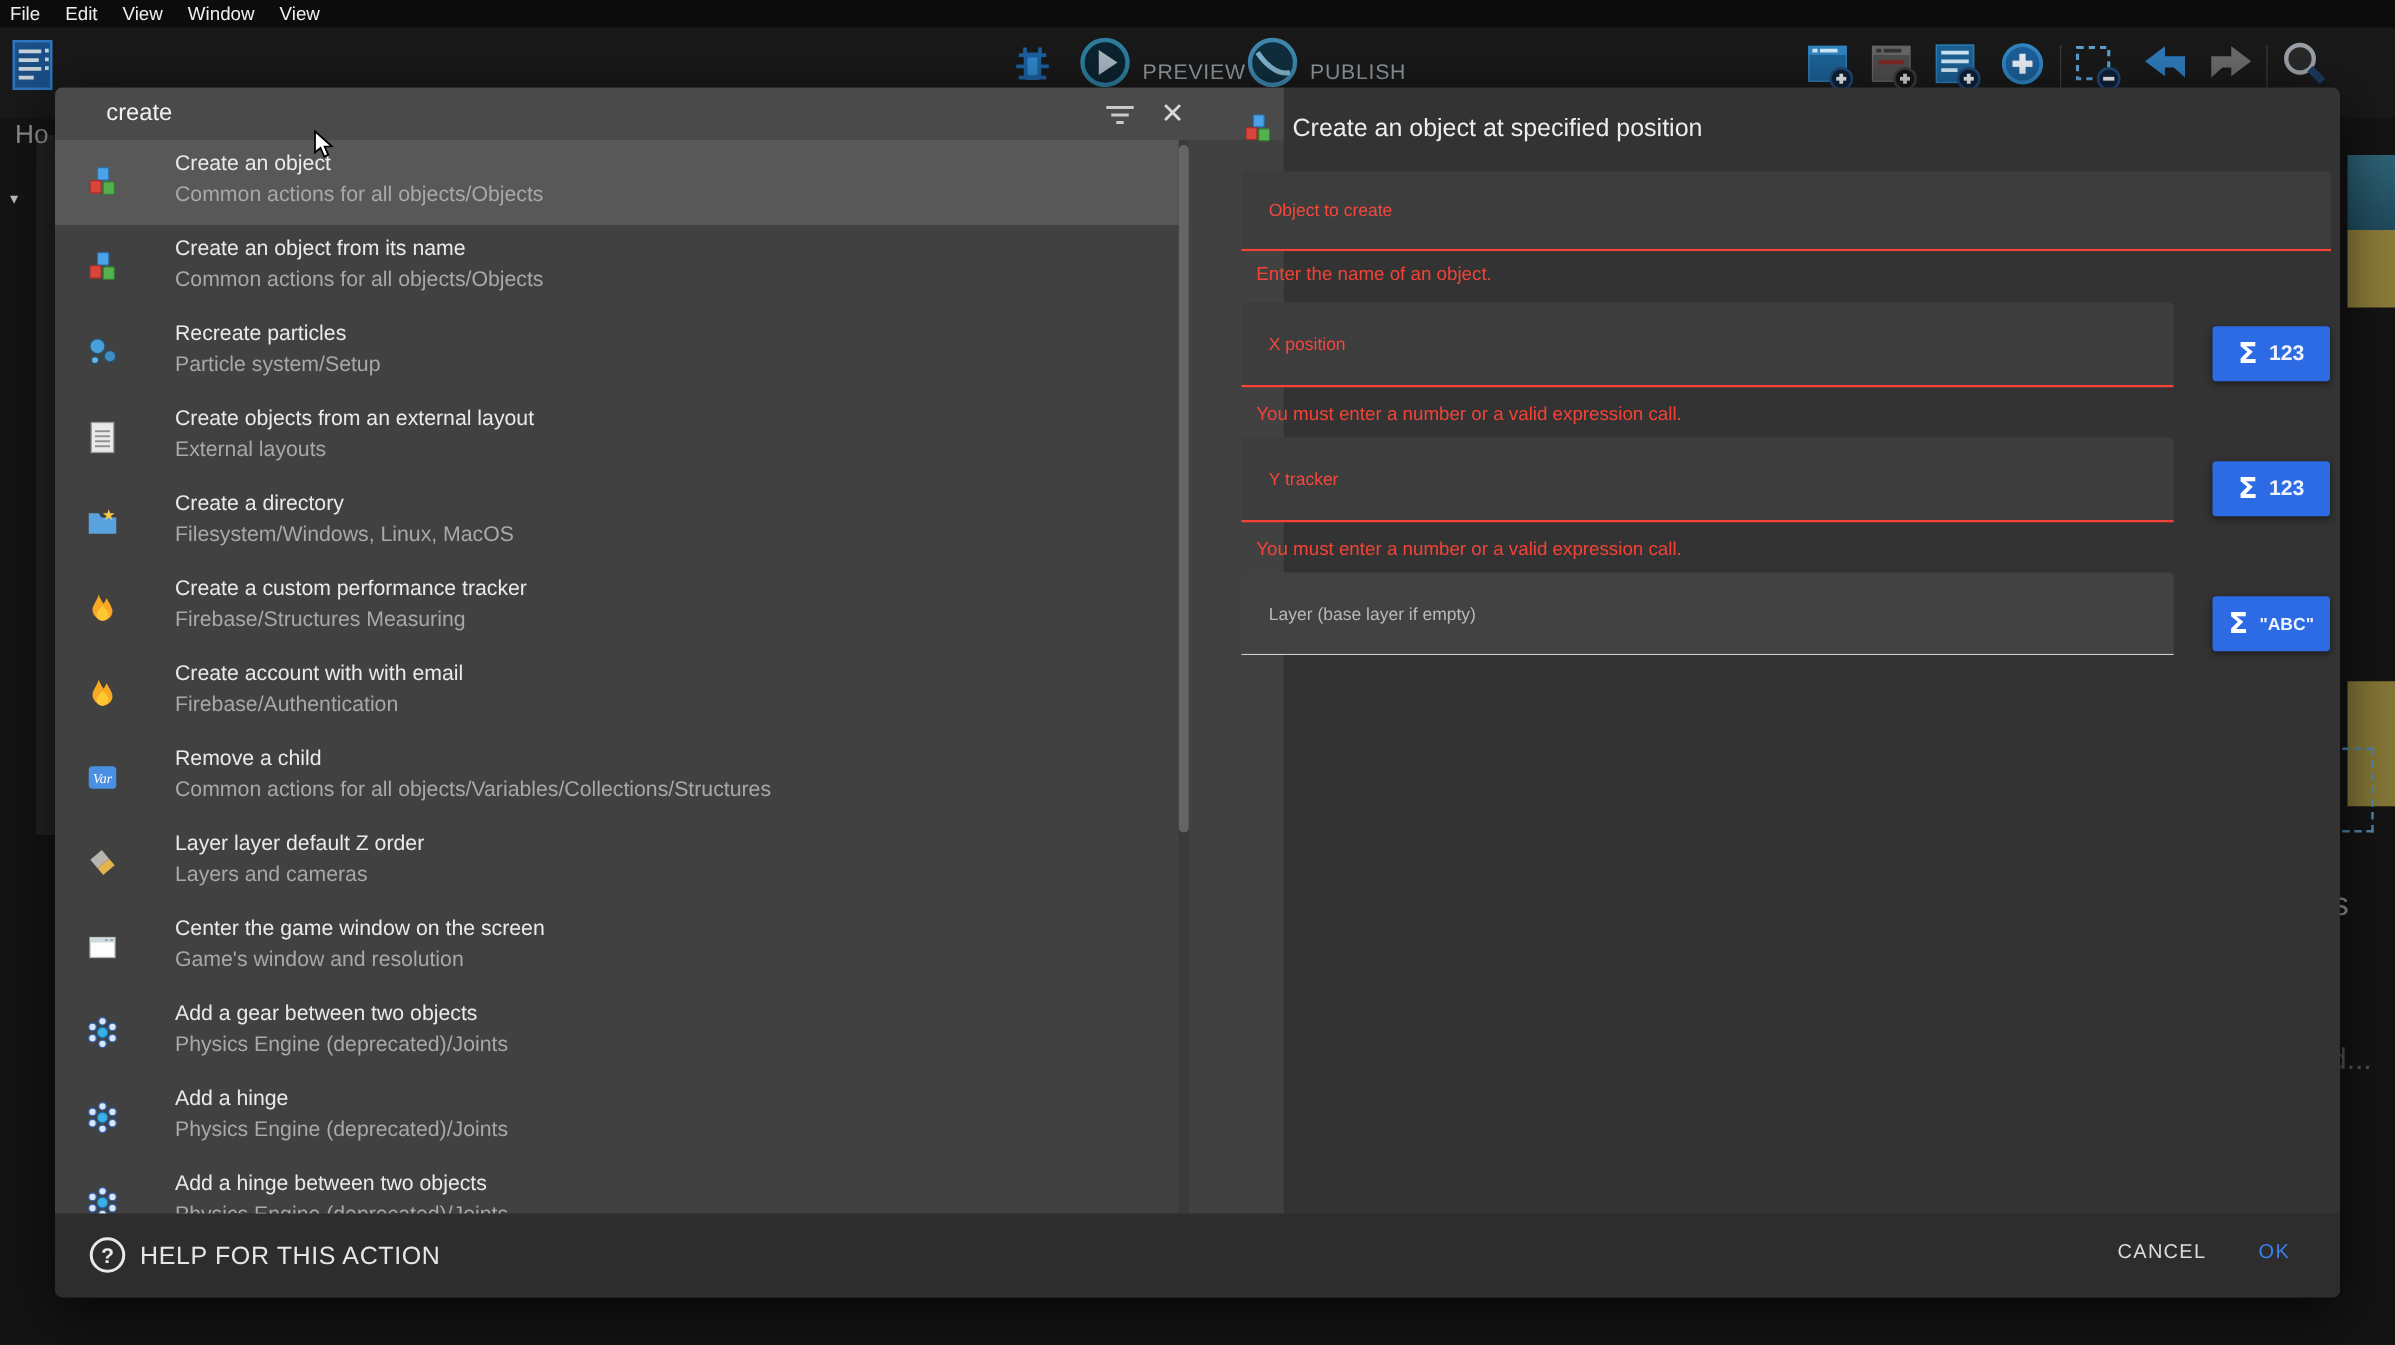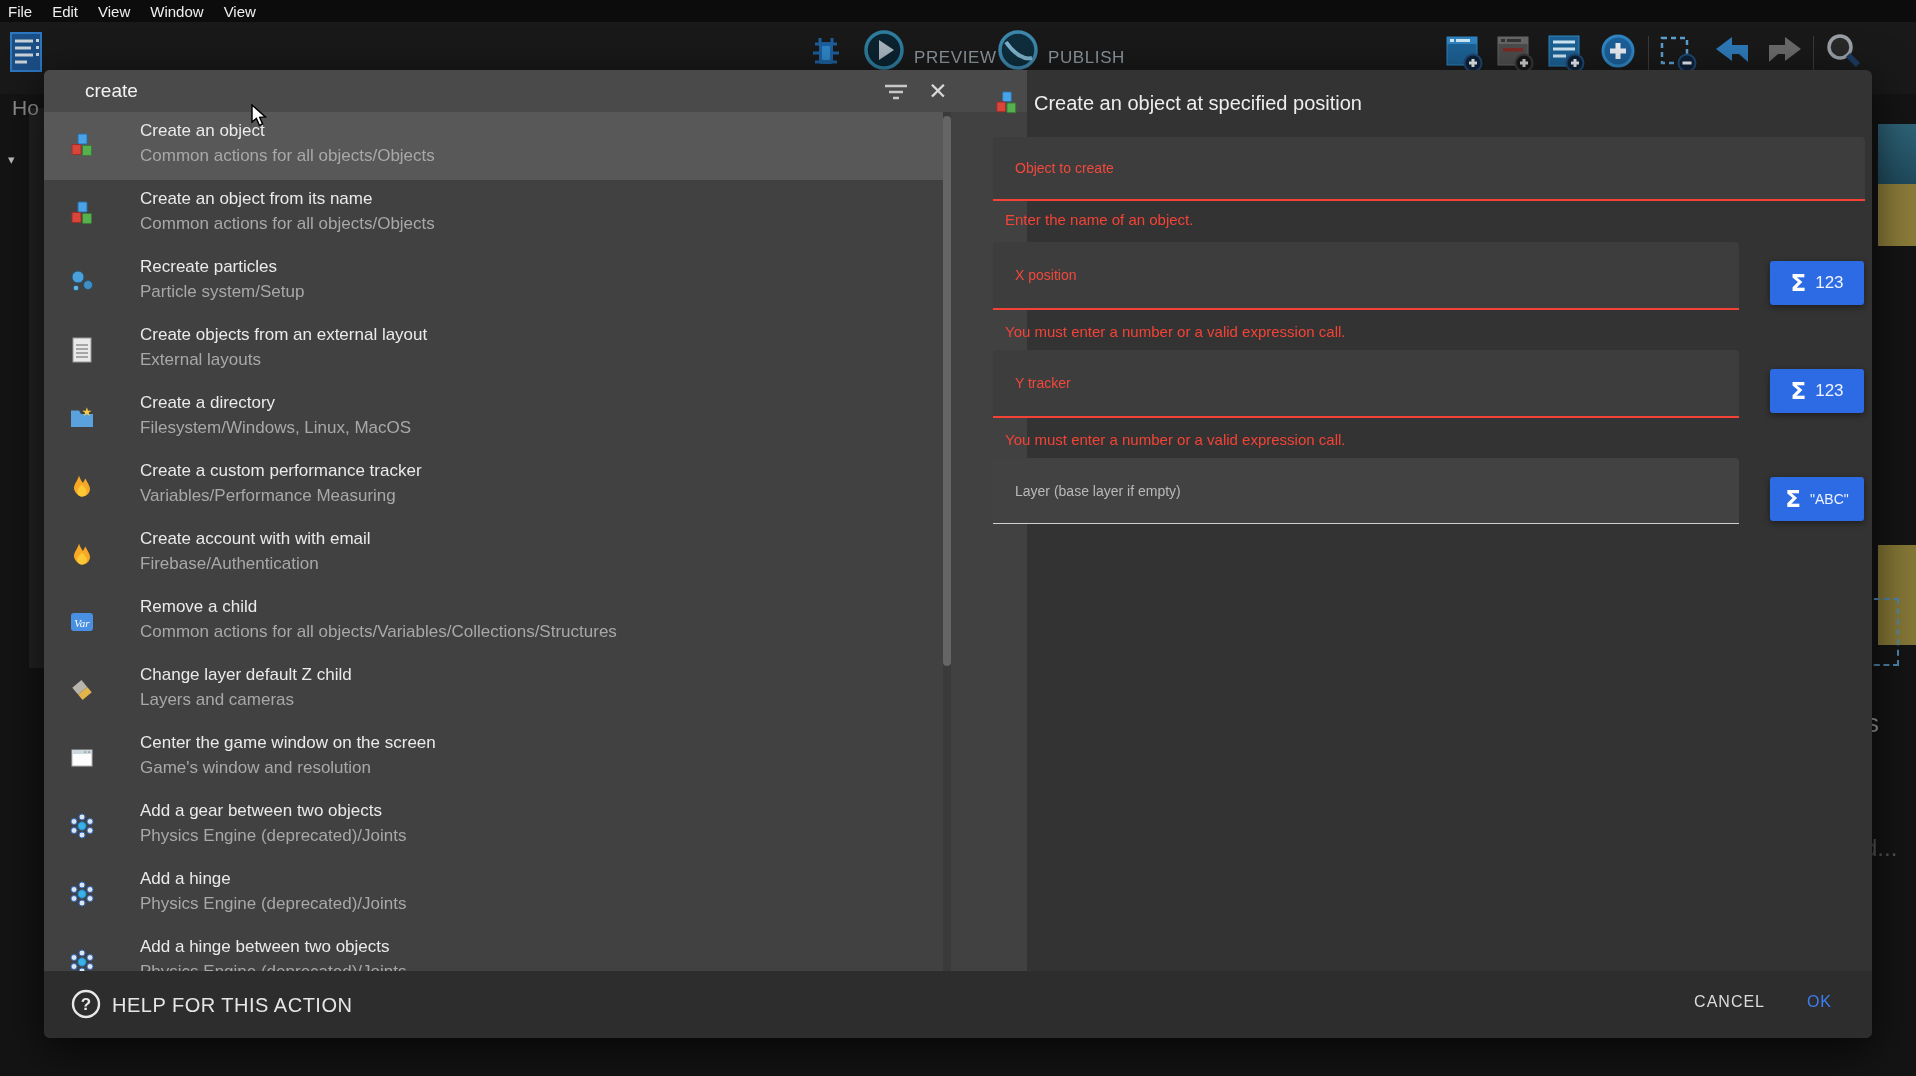--- a/index.html
+++ b/index.html
@@ -62,21 +62,21 @@
   .box1{left:949px;top:67px;width:872px;height:62px;}
   .box2{left:949px;top:172px;width:746px;height:66px;}
   .box3{left:949px;top:280px;width:746px;height:66px;}
   .box4{left:949px;top:388px;width:746px;height:65px;}
   .helper{position:absolute;left:961px;font-size:15px;color:#f44336;white-space:nowrap;}
   .h1{top:141px;} .h2{top:253px;} .h3{top:361px;}
   .sigma-btn{position:absolute;width:94px;height:44px;background:#2c6be4;border-radius:3px;
              display:flex;align-items:center;justify-content:center;gap:9px;
              box-shadow:0 2px 6px rgba(0,0,0,.45);cursor:pointer;}
   .sigma{font-size:23px;font-weight:bold;color:#ffffff;font-family:"DejaVu Sans",sans-serif;}
-  .btn-val{font-size:17px;color:#eef3ff;}
+  .btn-val{font-size:17px;color:#eef3ff;font-weight:bold;}
   .btn-val.small{font-size:14px;}
   .sb2{left:1726px;top:191px;} .sb3{left:1726px;top:299px;} .sb4{left:1726px;top:407px;}
 
   
   .dfooter{position:absolute;left:0;top:901px;width:100%;height:67px;background:#2d2d2d;}
   .help-ic{position:absolute;left:26px;top:17px;width:32px;height:32px;}
   .help-lbl{position:absolute;left:68px;top:23px;font-size:20px;letter-spacing:.5px;color:#e6e6e6;cursor:pointer;}
   .ftr-btn{position:absolute;top:22px;font-size:16px;letter-spacing:1px;background:none;border:none;
            font-family:inherit;cursor:pointer;padding:0;}
   .cancel{right:107px;color:#dcdcdc;}
@@ -286,21 +286,21 @@
             <div class="rsub">Filesystem/Windows, Linux, MacOS</div>
           </div>
           <div class="row">
             <span class="ric">
               <svg viewBox="0 0 28 28">
                 <path d="M9 22 C7 20 6 18 6 16 C6 12 10 8 11 3.5 C12 6.5 13.2 8.8 15 11 L17.3 6.5 C19.5 10.5 22 14 22 17 C22 21 18.5 24.5 14 24.5 C12 24.5 10.3 23.3 9 22 Z" fill="#f9a825"></path>
                 <path d="M14 24.5 C11.3 24.5 9.2 22.5 9.2 20 C9.2 17.4 11.6 15 14 12.6 C16.4 15 18.8 17.4 18.8 20 C18.8 22.5 16.7 24.5 14 24.5 Z" fill="#fcc934"></path>
               </svg>
             </span>
             <div class="rtitle">Create a custom performance tracker</div>
-            <div class="rsub">Variables/Performance Measuring</div>
+            <div class="rsub">Firebase/Structures Measuring</div>
           </div>
           <div class="row">
             <span class="ric">
               <svg viewBox="0 0 28 28">
                 <path d="M9 22 C7 20 6 18 6 16 C6 12 10 8 11 3.5 C12 6.5 13.2 8.8 15 11 L17.3 6.5 C19.5 10.5 22 14 22 17 C22 21 18.5 24.5 14 24.5 C12 24.5 10.3 23.3 9 22 Z" fill="#f9a825"></path>
                 <path d="M14 24.5 C11.3 24.5 9.2 22.5 9.2 20 C9.2 17.4 11.6 15 14 12.6 C16.4 15 18.8 17.4 18.8 20 C18.8 22.5 16.7 24.5 14 24.5 Z" fill="#fcc934"></path>
               </svg>
             </span>
             <div class="rtitle">Create account with with email</div>
             <div class="rsub">Firebase/Authentication</div>
@@ -317,21 +317,21 @@
           </div>
           <div class="row">
             <span class="ric">
               <svg viewBox="0 0 28 28">
                 <g transform="rotate(-40 14 14)">
                   <rect x="8" y="6" width="12" height="9" fill="#b9b4ae"></rect>
                   <rect x="8" y="15" width="12" height="7" fill="#e3b34c"></rect>
                 </g>
               </svg>
             </span>
-            <div class="rtitle">Change layer default Z child</div>
+            <div class="rtitle">Layer layer default Z order</div>
             <div class="rsub">Layers and cameras</div>
           </div>
           <div class="row">
             <span class="ric">
               <svg viewBox="0 0 28 28">
                 <rect x="4" y="6" width="20" height="16" fill="#fdfdfd" stroke="#b5b5b5"></rect>
                 <rect x="4" y="6" width="20" height="4" fill="#cfd8dc"></rect>
                 <g fill="#90a4ae">
                   <rect x="16" y="7.4" width="2.4" height="1.4"></rect>
                   <rect x="20" y="7.4" width="2.4" height="1.4"></rect>

